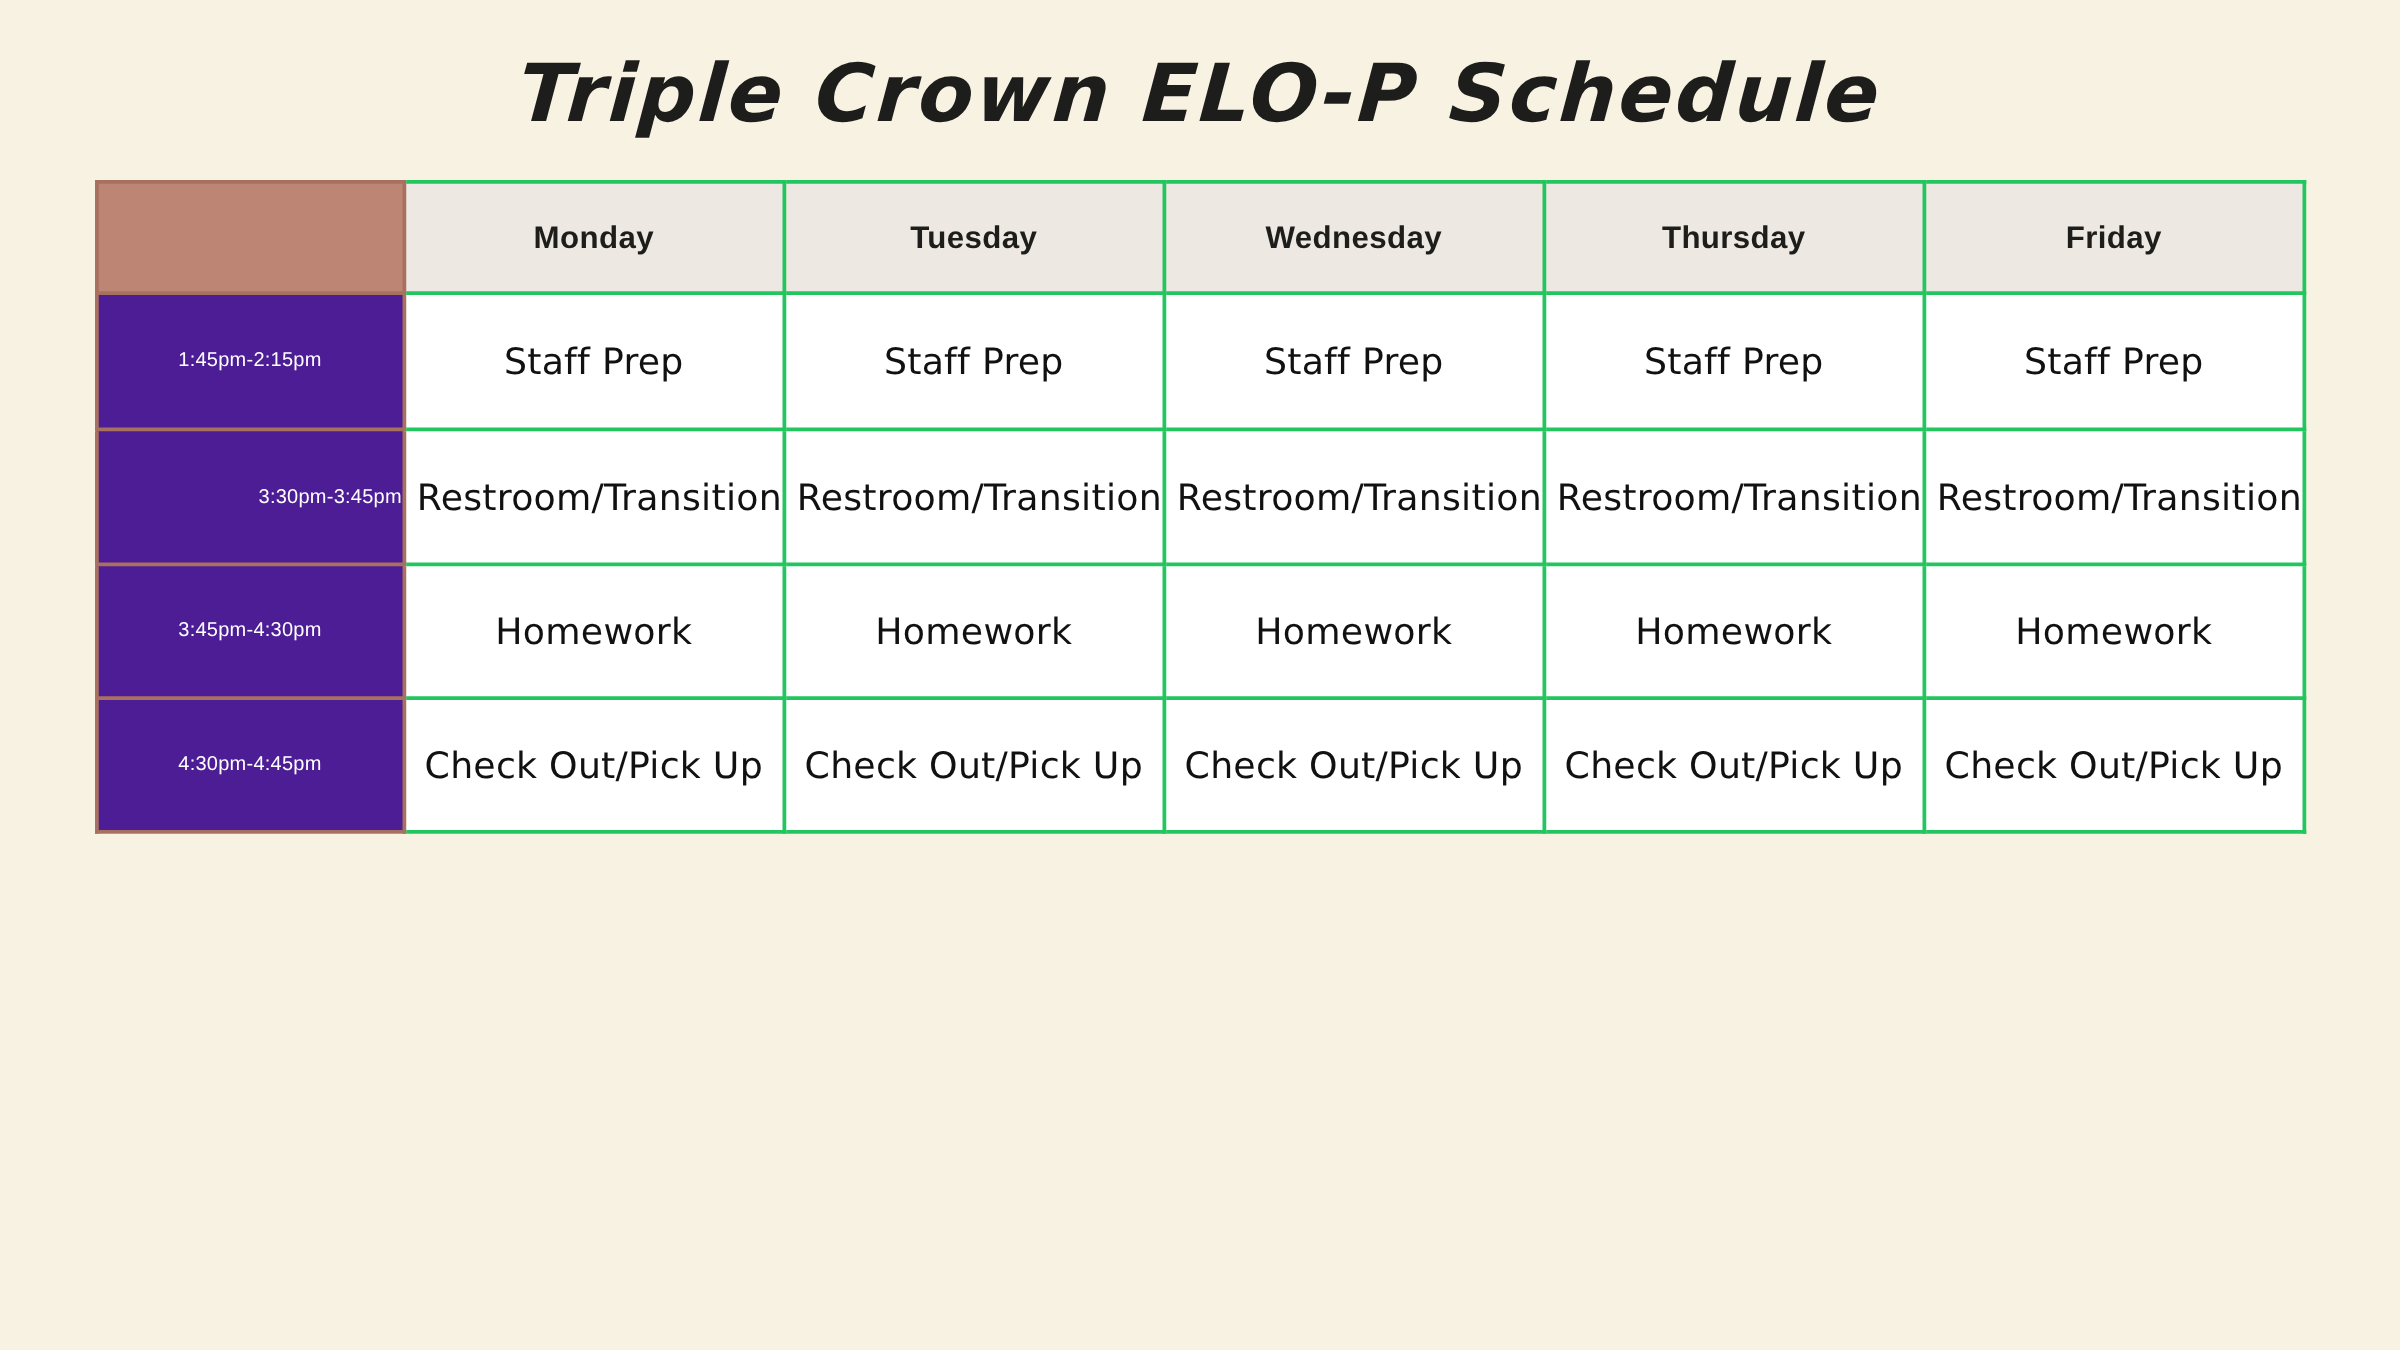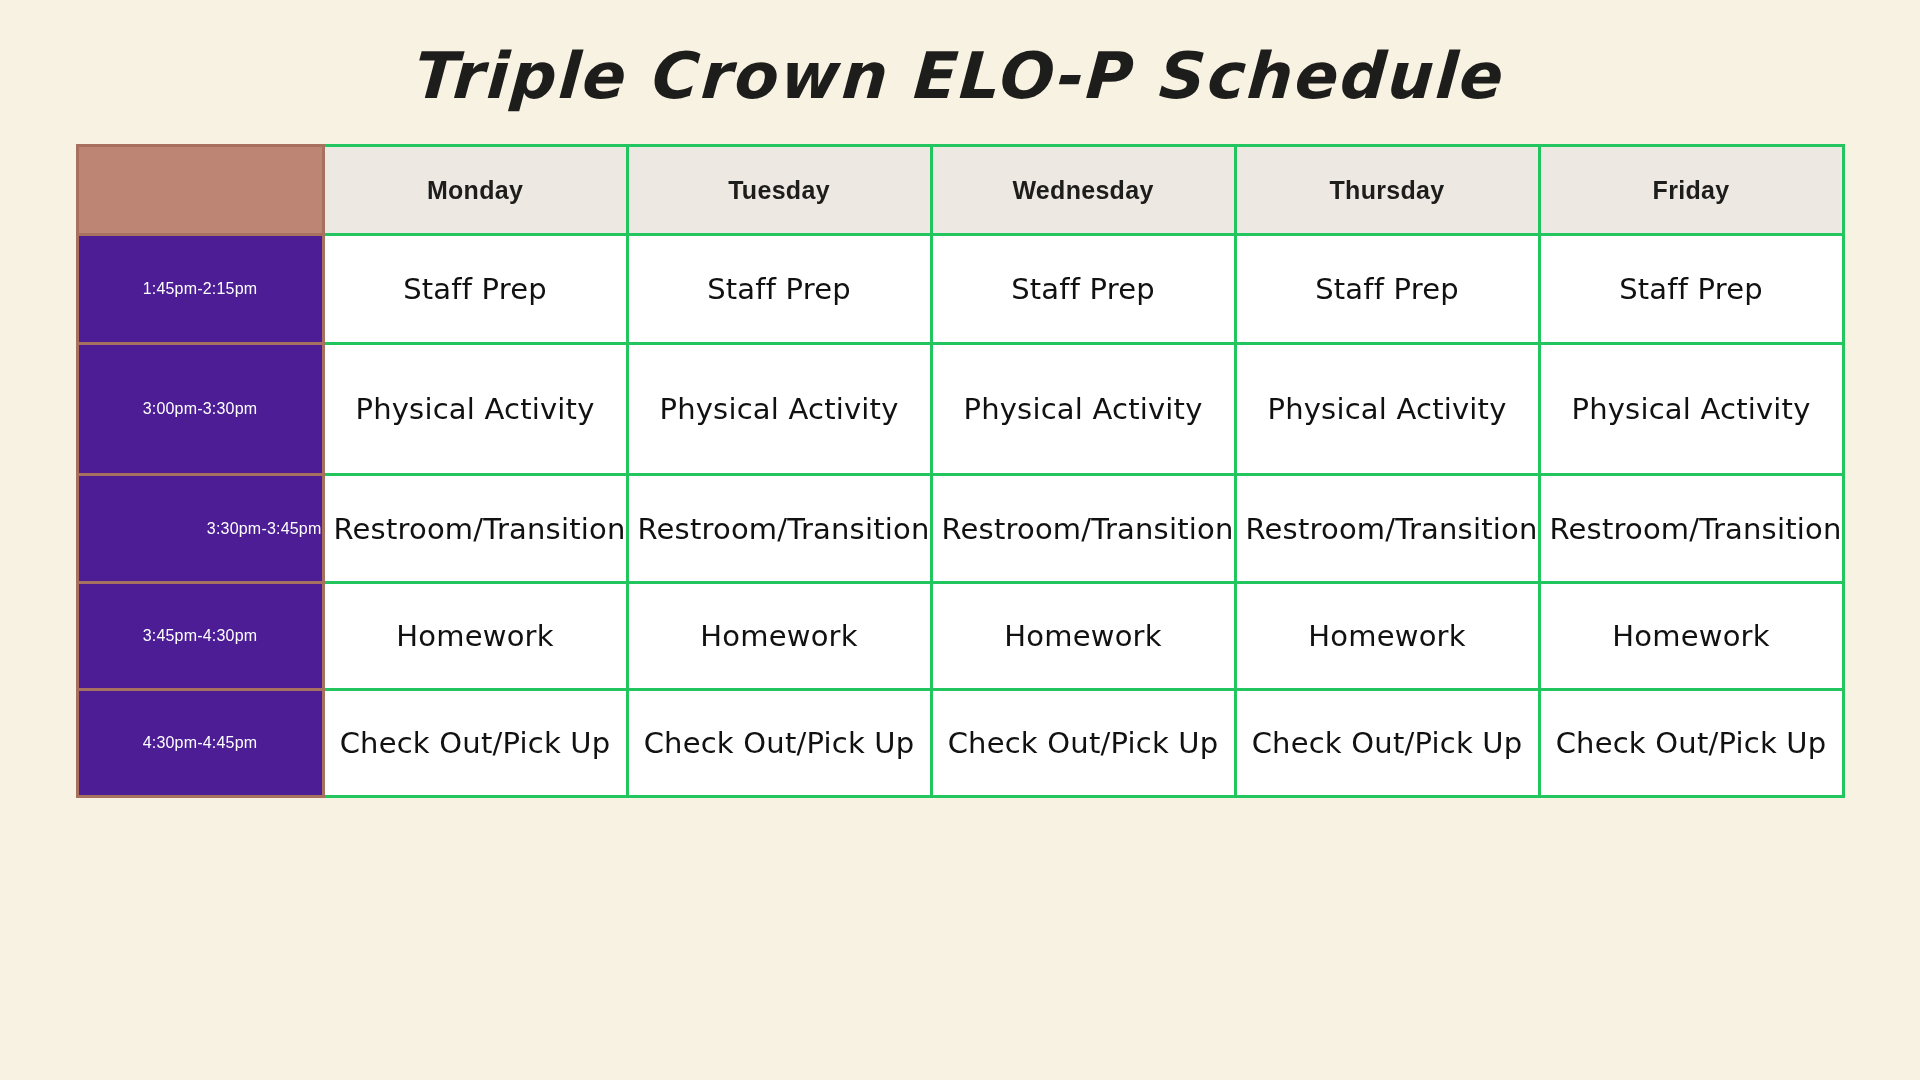--- a/index.html
+++ b/index.html
@@ -124,28 +124,20 @@
         <tr class="r-0">
           <td class="time-cell">1:45pm-2:15pm</td>
           <td class="activity-cell">Staff Prep</td>
           <td class="activity-cell">Staff Prep</td>
           <td class="activity-cell">Staff Prep</td>
           <td class="activity-cell">Staff Prep</td>
           <td class="activity-cell">Staff Prep</td>
         </tr>
 
 
-        <tr class="r-2">
-          <td class="time-cell">3:00pm-3:30pm</td>
-          <td class="activity-cell">Physical Activity</td>
-          <td class="activity-cell">Physical Activity</td>
-          <td class="activity-cell">Physical Activity</td>
-          <td class="activity-cell">Physical Activity</td>
-          <td class="activity-cell">Physical Activity</td>
-        </tr>
 
         <tr class="r-3">
           <td class="time-cell">3:30pm-3:45pm</td>
           <td class="activity-cell">Restroom/Transition</td>
           <td class="activity-cell">Restroom/Transition</td>
           <td class="activity-cell">Restroom/Transition</td>
           <td class="activity-cell">Restroom/Transition</td>
           <td class="activity-cell">Restroom/Transition</td>
         </tr>
 

